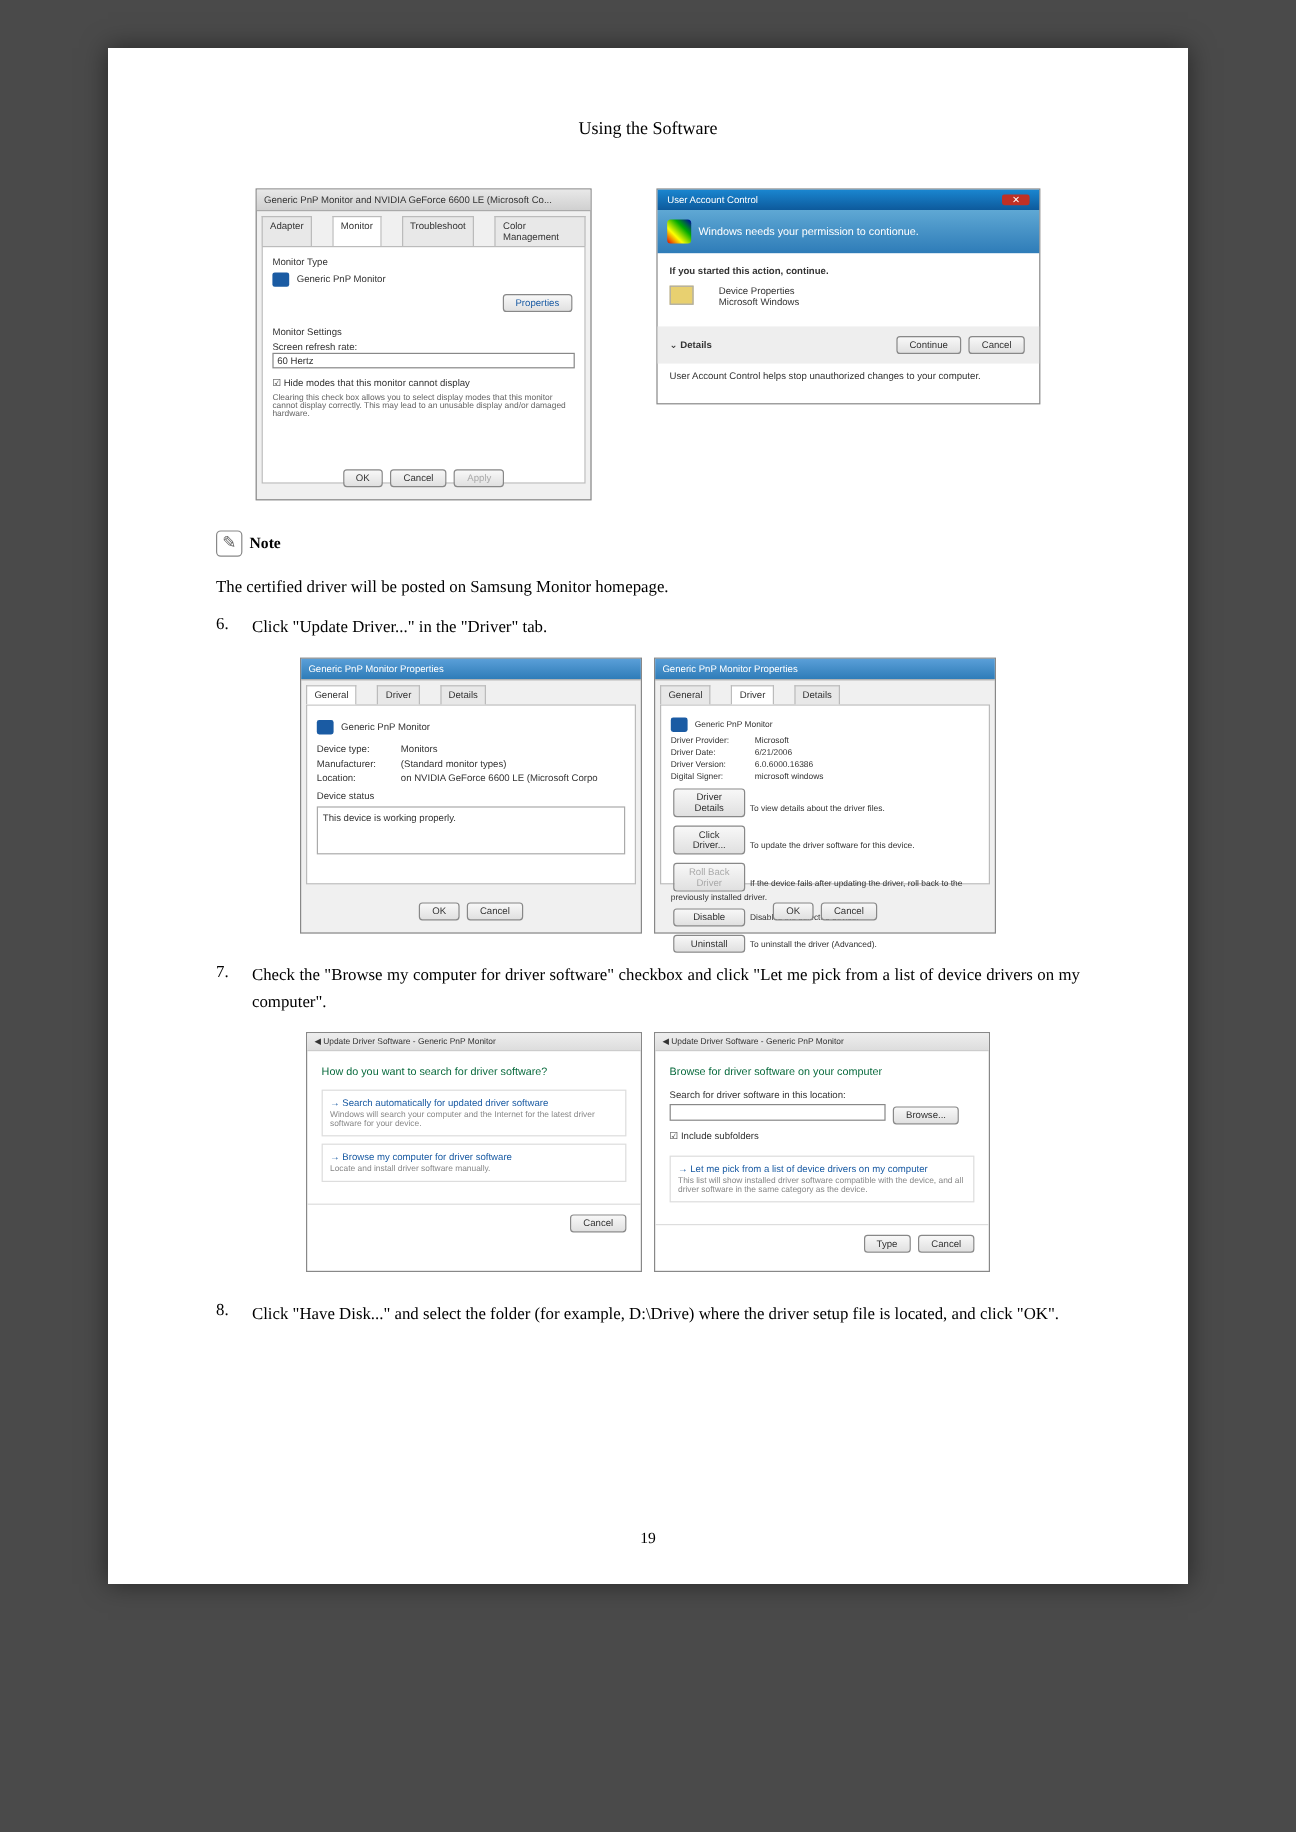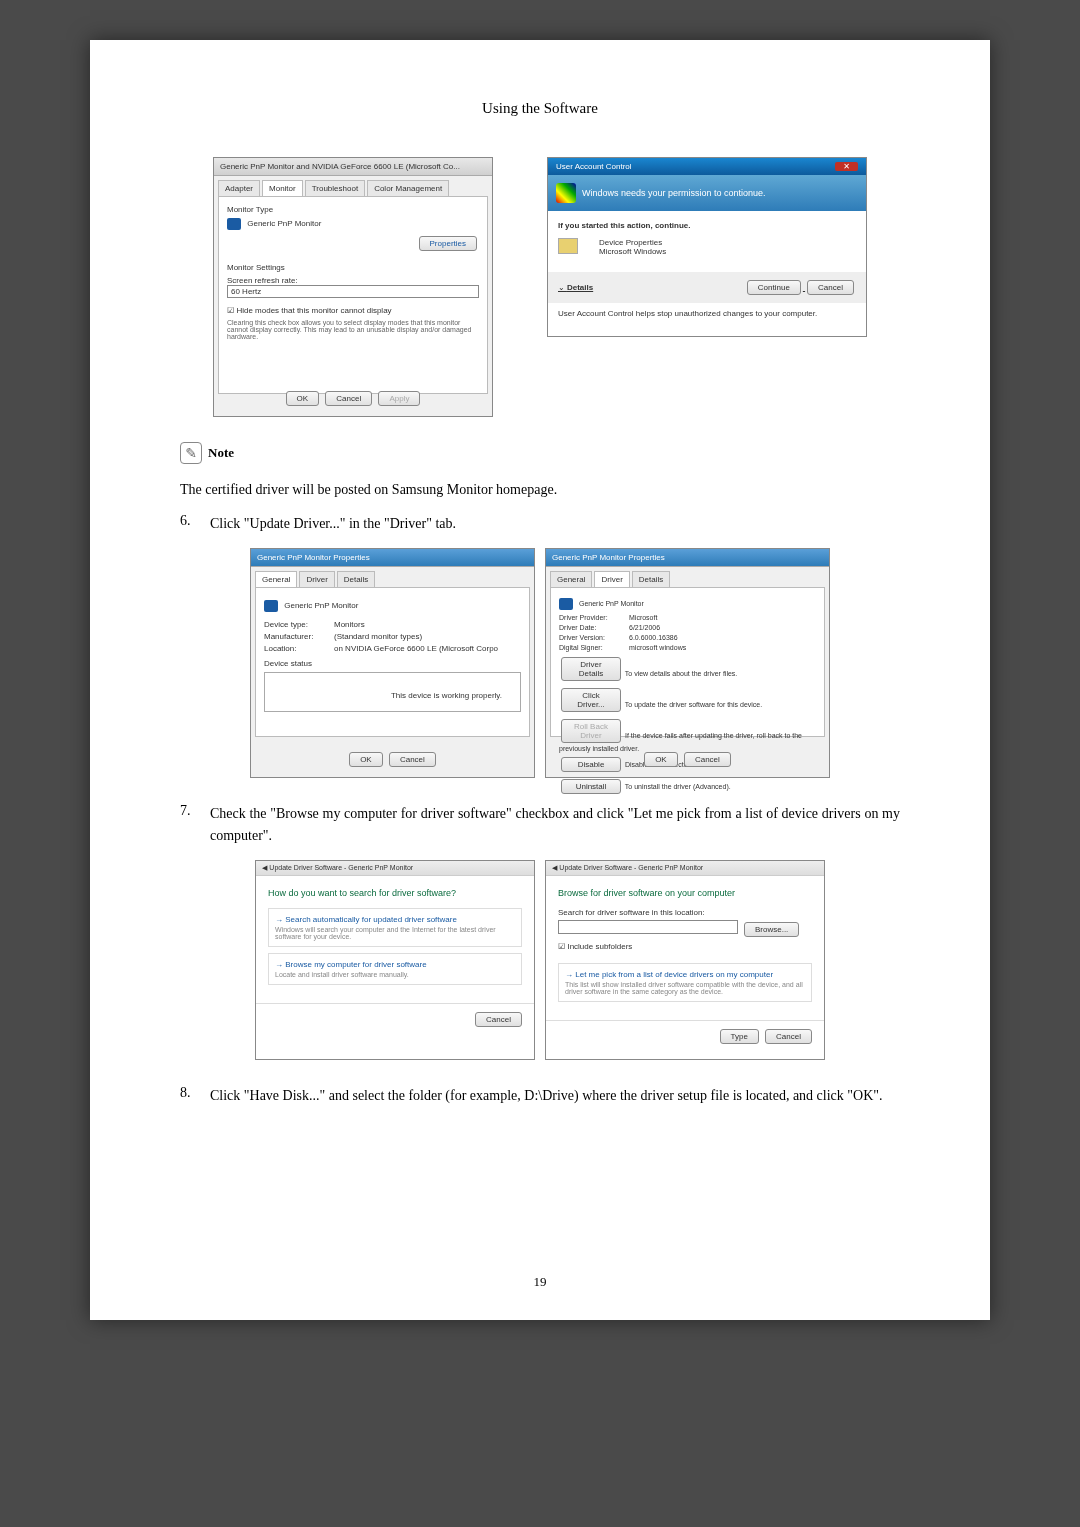--- a/index.html
+++ b/index.html
@@ -45,21 +45,21 @@
     .ss-title {
       background: linear-gradient(#e8e8e8, #d0d0d0);
       padding: 4px 6px;
       font-size: 8px;
       border-bottom: 1px solid #aaa;
     }
     .ss-tabs {
       display: flex;
       padding: 4px 4px 0;
       font-size: 8px;
-      gap: 2px;
+      gap: 17px;
     }
     .ss-tab {
       padding: 3px 6px;
       background: #e8e8e8;
       border: 1px solid #bbb;
       border-bottom: none;
     }
     .ss-tab.active {
       background: white;
     }
@@ -134,21 +134,20 @@
       padding: 10px;
       font-size: 8px;
     }
     .uac-footer {
       background: #eee;
       padding: 6px 10px;
       font-size: 8px;
       display: flex;
       justify-content: space-between;
       align-items: center;
-      text-decoration: underline;
     }
     .note-section {
       margin: 25px 0 15px;
       display: flex;
       align-items: center;
       gap: 6px;
     }
     .note-icon {
       width: 22px;
       height: 22px;
@@ -249,23 +248,22 @@
       padding: 1px 3px;
       width: 150px;
       display: inline-block;
       background: white;
     }
     .textarea-box {
       border: 1px solid #aaa;
       width: 100%;
       height: 40px;
       background: white;
-      padding: 18px;
+      padding: 4px;
       margin-top: 4px;
-      text-align: right;
     }
   </style>
 </head>
 <body>
 
 <div class="page">
   <div class="section-header">Using the Software</div>
 
   <div class="screenshot-row">
 

